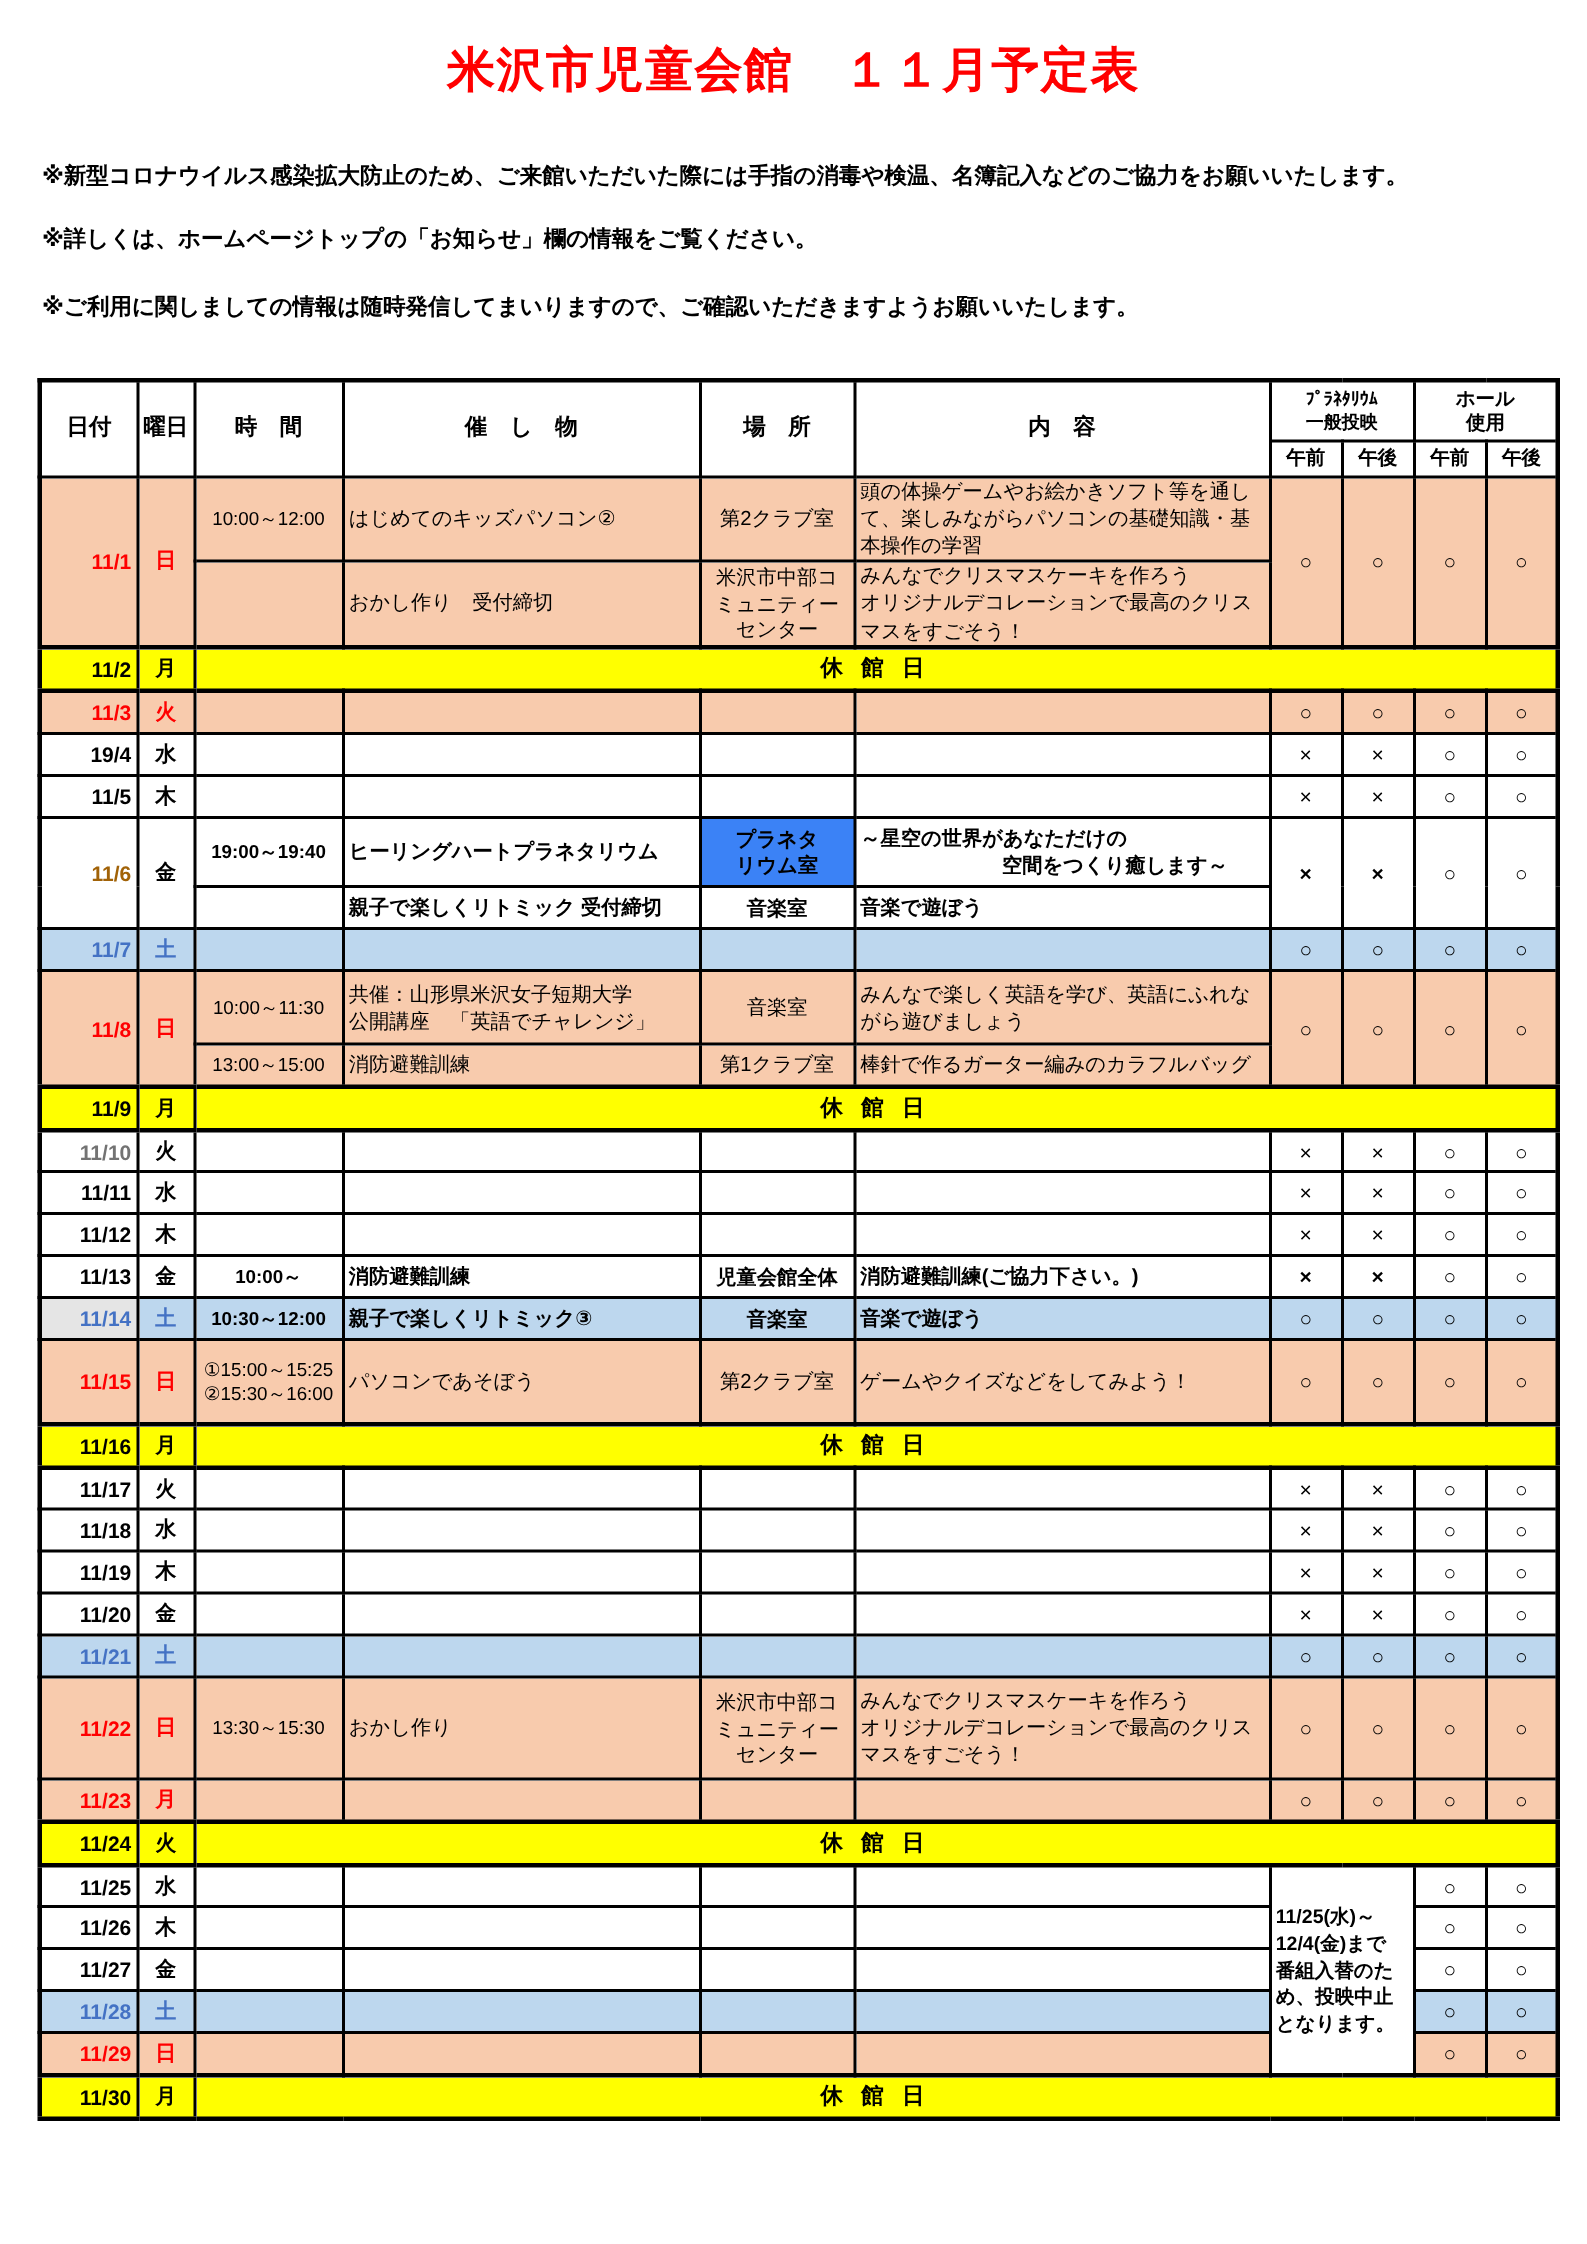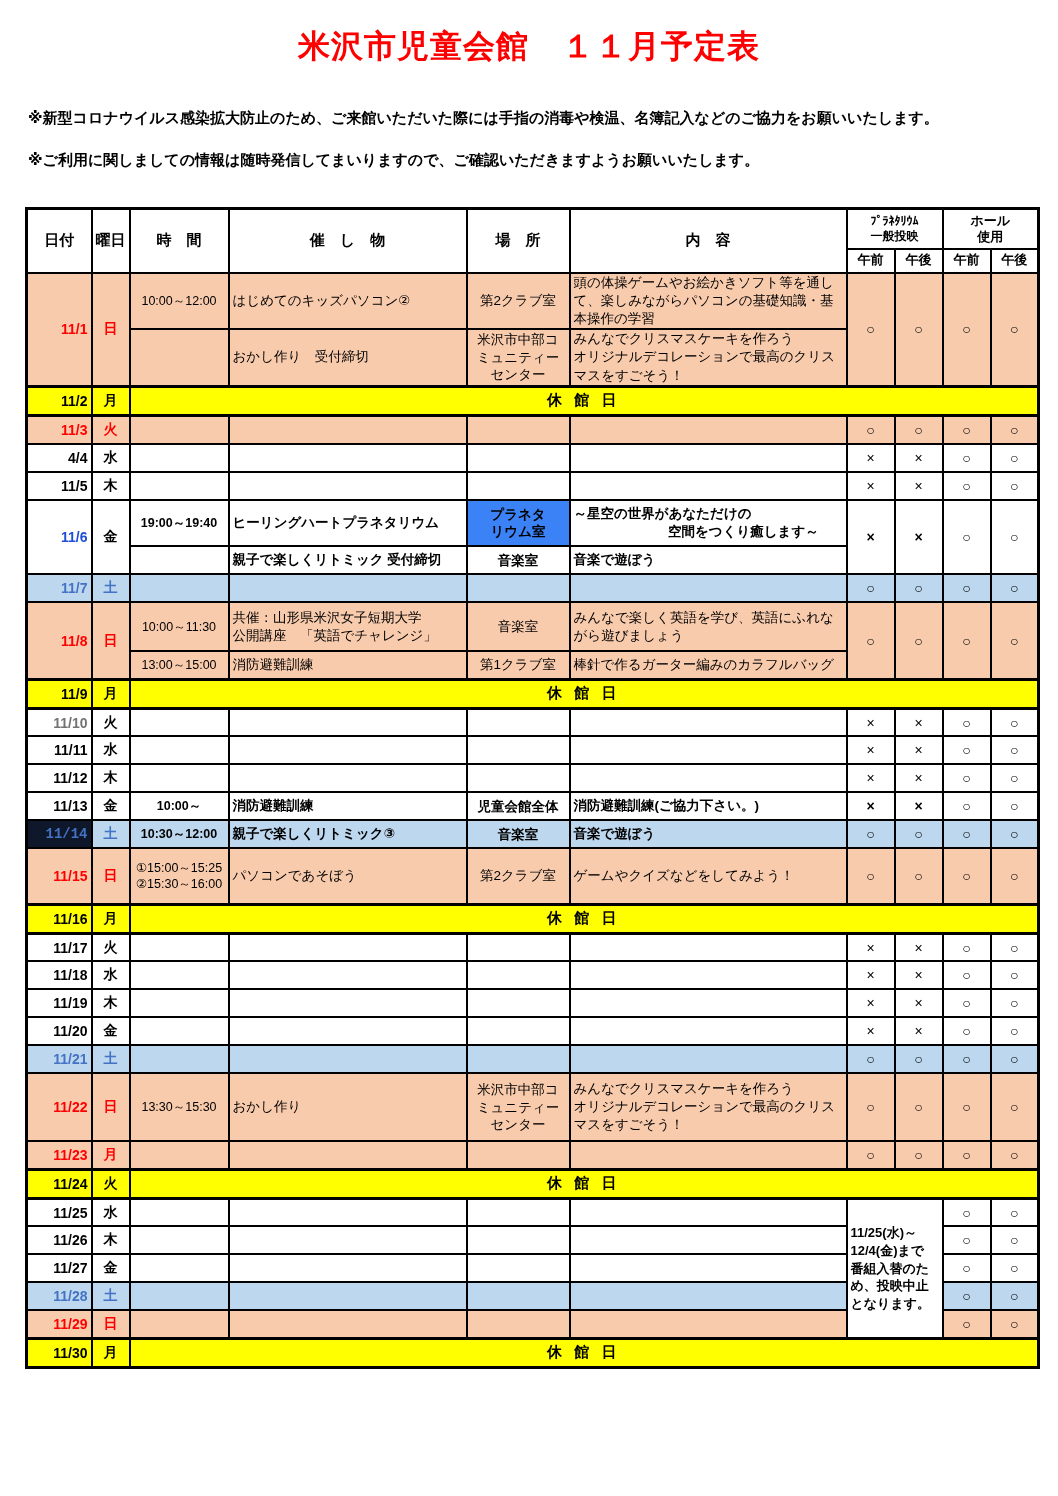--- a/index.html
+++ b/index.html
@@ -29,20 +29,21 @@
   tr.closedrow td{border-top:3px solid #000;border-bottom:3px solid #000;}
 </style>
 </head>
 <body>
 
 <div class="page">
   <div class="title" style="color: rgb(255, 0, 0);">米沢市児童会館　１１月予定表</div>
 
   <div class="notes">
     <div class="note1">※新型コロナウイルス感染拡大防止のため、ご来館いただいた際には手指の消毒や検温、名簿記入などのご協力をお願いいたします。</div>
+    <div class="note2">※詳しくは、ホームページトップの「お知らせ」欄の情報をご覧ください。</div>
     <div class="note3">※ご利用に関しましての情報は随時発信してまいりますので、ご確認いただきますようお願いいたします。</div>
   </div>
 
   <table class="sched">
     <colgroup>
       <col style="width:65px">
         <col style="width:38px">
         <col style="width:99px">
         <col style="width:238px">
       <col style="width:103px">
@@ -103,21 +104,21 @@
           <td class="time" style="background: rgb(248, 203, 173);"></td>
           <td class="name" style="background: rgb(248, 203, 173);"></td>
           <td class="place" style="background: rgb(248, 203, 173);"></td>
           <td class="desc" style="background: rgb(248, 203, 173);"></td>
           <td class="mark thickL" rowspan="1" style="background: rgb(248, 203, 173);">○</td>
           <td class="mark" rowspan="1" style="background: rgb(248, 203, 173);">○</td>
           <td class="mark thickL" rowspan="1" style="background: rgb(248, 203, 173);">○</td>
           <td class="mark" rowspan="1" style="background: rgb(248, 203, 173);">○</td>
         </tr>
         <tr style="height: 28px;">
-          <td class="date" rowspan="1" style="background: rgb(255, 255, 255); color: rgb(0, 0, 0);">4/4</td>
+          <td class="date" rowspan="1" style="background: rgb(255, 255, 255); color: rgb(0, 0, 0);">19/4</td>
           <td class="day" rowspan="1" style="background: rgb(255, 255, 255); color: rgb(0, 0, 0);">水</td>
           <td class="time" style="background: rgb(255, 255, 255);"></td>
           <td class="name" style="background: rgb(255, 255, 255);"></td>
           <td class="place" style="background: rgb(255, 255, 255);"></td>
           <td class="desc" style="background: rgb(255, 255, 255);"></td>
           <td class="mark thickL" rowspan="1" style="background: rgb(255, 255, 255);">×</td>
           <td class="mark" rowspan="1" style="background: rgb(255, 255, 255);">×</td>
           <td class="mark thickL" rowspan="1" style="background: rgb(255, 255, 255);">○</td>
           <td class="mark" rowspan="1" style="background: rgb(255, 255, 255);">○</td>
         </tr>
@@ -127,21 +128,21 @@
           <td class="time" style="background: rgb(255, 255, 255);"></td>
           <td class="name" style="background: rgb(255, 255, 255);"></td>
           <td class="place" style="background: rgb(255, 255, 255);"></td>
           <td class="desc" style="background: rgb(255, 255, 255);"></td>
           <td class="mark thickL" rowspan="1" style="background: rgb(255, 255, 255);">×</td>
           <td class="mark" rowspan="1" style="background: rgb(255, 255, 255);">×</td>
           <td class="mark thickL" rowspan="1" style="background: rgb(255, 255, 255);">○</td>
           <td class="mark" rowspan="1" style="background: rgb(255, 255, 255);">○</td>
         </tr>
         <tr class="boldrow" style="height: 46px;">
-          <td class="date" rowspan="2" style="background: rgb(255, 255, 255); color: #1d4ed8;">11/6</td>
+          <td class="date" rowspan="2" style="background: rgb(255, 255, 255); color: #a16207;">11/6</td>
           <td class="day" rowspan="2" style="background: rgb(255, 255, 255); color: rgb(0, 0, 0);">金</td>
           <td class="time" style="background: rgb(255, 255, 255);">19:00～19:40</td>
           <td class="name" style="background: rgb(255, 255, 255);">ヒーリングハートプラネタリウム</td>
           <td class="place" style="background: #3b82f6;">プラネタ
 リウム室</td>
           <td class="desc" style="background: rgb(255, 255, 255);">～星空の世界があなただけの
 　　　　　　　空間をつくり癒します～</td>
           <td class="mark thickL" rowspan="2" style="background: rgb(255, 255, 255);">×</td>
           <td class="mark" rowspan="2" style="background: rgb(255, 255, 255);">×</td>
           <td class="mark thickL" rowspan="2" style="background: rgb(255, 255, 255);">○</td>
@@ -231,21 +232,21 @@
           <td class="time" style="background: rgb(255, 255, 255);">10:00～</td>
           <td class="name" style="background: rgb(255, 255, 255);">消防避難訓練</td>
           <td class="place" style="background: rgb(255, 255, 255);">児童会館全体</td>
           <td class="desc" style="background: rgb(255, 255, 255);">消防避難訓練(ご協力下さい。)</td>
           <td class="mark thickL" rowspan="1" style="background: rgb(255, 255, 255);">×</td>
           <td class="mark" rowspan="1" style="background: rgb(255, 255, 255);">×</td>
           <td class="mark thickL" rowspan="1" style="background: rgb(255, 255, 255);">○</td>
           <td class="mark" rowspan="1" style="background: rgb(255, 255, 255);">○</td>
         </tr>
         <tr class="boldrow" style="height: 28px;">
-          <td class="date" rowspan="1" style="background: #0f172a; color: rgb(68, 114, 196); font-family: Liberation Mono, monospace;">11/14</td>
+          <td class="date" rowspan="1" style="background: #e5e5e5; color: rgb(68, 114, 196);">11/14</td>
           <td class="day" rowspan="1" style="background: rgb(189, 215, 238); color: rgb(68, 114, 196);">土</td>
           <td class="time" style="background: rgb(189, 215, 238);">10:30～12:00</td>
           <td class="name" style="background: rgb(189, 215, 238);">親子で楽しくリトミック③</td>
           <td class="place" style="background: rgb(189, 215, 238);">音楽室</td>
           <td class="desc" style="background: rgb(189, 215, 238);">音楽で遊ぼう</td>
           <td class="mark thickL" rowspan="1" style="background: rgb(189, 215, 238);">○</td>
           <td class="mark" rowspan="1" style="background: rgb(189, 215, 238);">○</td>
           <td class="mark thickL" rowspan="1" style="background: rgb(189, 215, 238);">○</td>
           <td class="mark" rowspan="1" style="background: rgb(189, 215, 238);">○</td>
         </tr>

